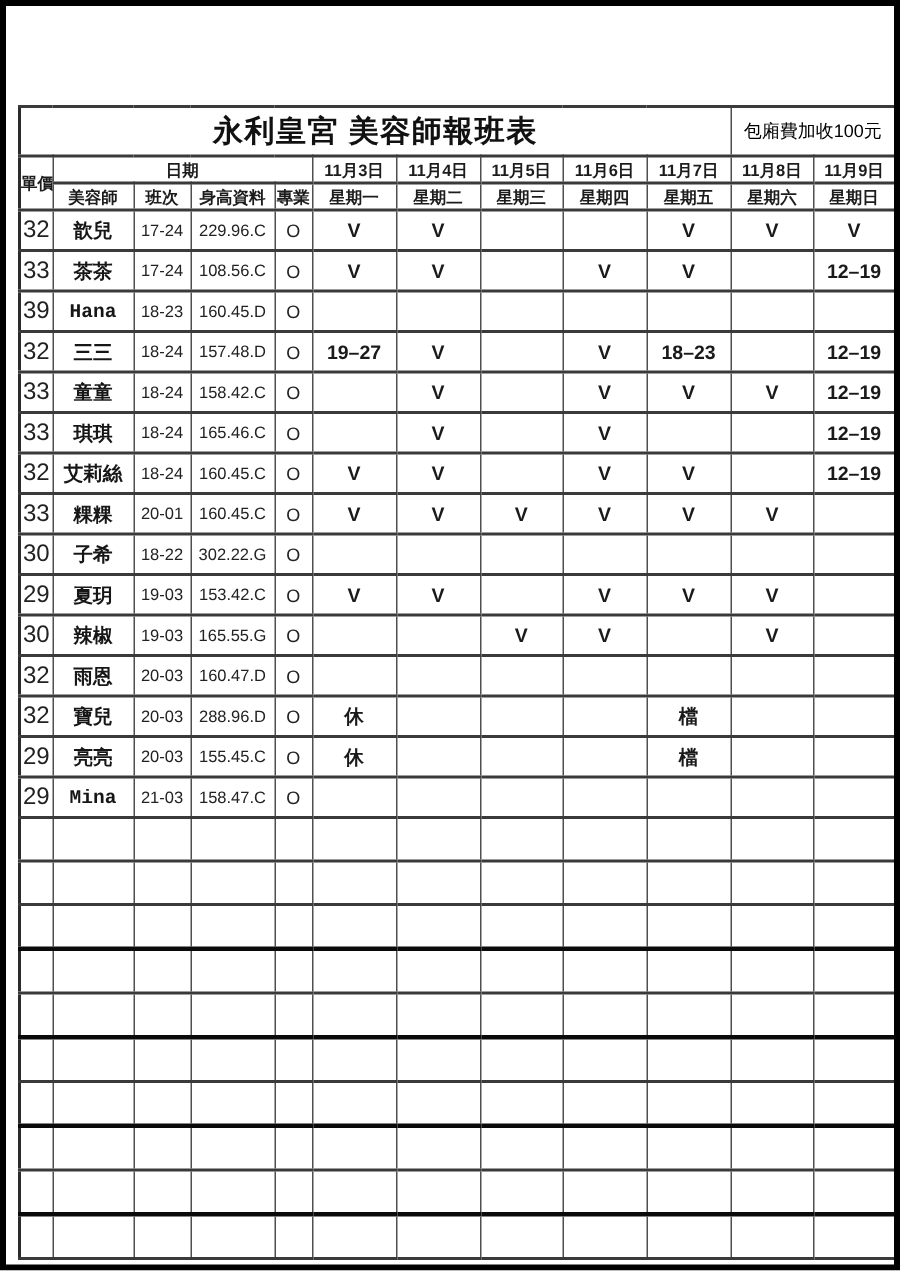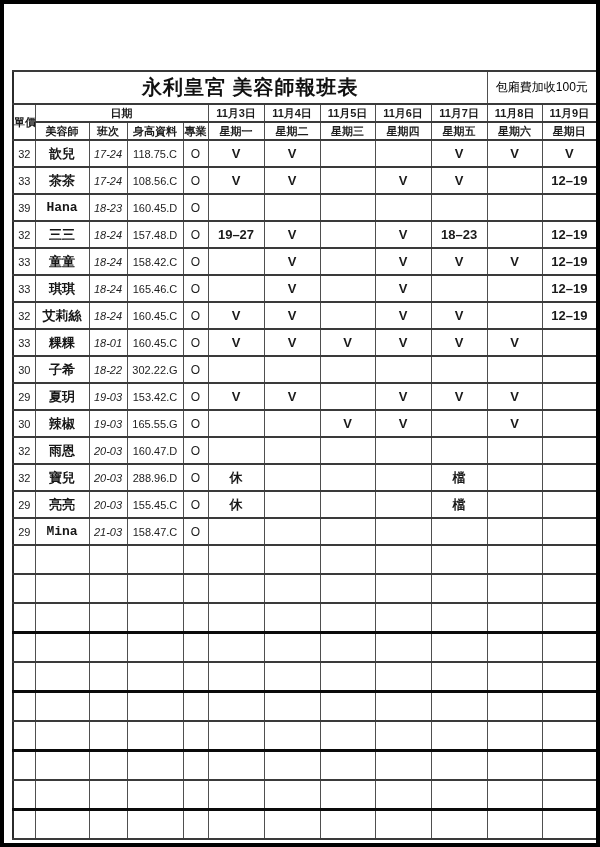--- a/index.html
+++ b/index.html
@@ -35,23 +35,23 @@
     white-space: nowrap;
   }
   tr.title-row td { height: 31px; }
   tr.hdr-row td { height: 16px; }
   tr.data-row td { height: 25px; }
   tr.empty-row td { height: 27px; }
   tr.thick-top td { border-top: 3px solid #0a0a0a; }
   .title { font-size: 20px; font-weight: bold; letter-spacing: 1px; color: #111; }
   .note  { font-size: 12px; color: #000000; }
   .hdr   { font-size: 11px; font-weight: bold; color: #1c1c1c; }
-  .price-cell   { font-size: 11px; color: #222; }
+  .price-cell   { font-size: 16px; color: #222; }
   .name-cell    { font-size: 13px; font-weight: bold; color: #161616; font-family: Liberation Mono, monospace; }
-  .shift-cell   { font-size: 11px; color: #222; font-style: italic; }
+  .shift-cell   { font-size: 11px; color: #222; }
   .profile-cell { font-size: 11px; color: #222; }
   .spec-cell    { font-size: 12px; color: #222; }
   .day-cell     { font-size: 13px; font-weight: 600; color: #1a1a1a; }
 </style>
 </head>
 <body>
 
 <div class="page">
   <table class="sched">
     <colgroup>
@@ -96,21 +96,21 @@
         <td class="hdr">星期五</td>
         <td class="hdr">星期六</td>
         <td class="hdr">星期日</td>
       </tr>
     </tbody>
     <tbody id="rows-body">
         <tr class="data-row">
           <td class="price-cell">32</td>
           <td class="name-cell">歆兒</td>
           <td class="shift-cell">17-24</td>
-          <td class="profile-cell">118.75.C</td>
+          <td class="profile-cell">229.96.C</td>
           <td class="spec-cell">O</td>
           <td class="day-cell">V</td>
           <td class="day-cell">V</td>
           <td class="day-cell"></td>
           <td class="day-cell"></td>
           <td class="day-cell">V</td>
           <td class="day-cell">V</td>
           <td class="day-cell">V</td>
         </tr>
         <tr class="data-row">
@@ -193,21 +193,21 @@
           <td class="day-cell">V</td>
           <td class="day-cell"></td>
           <td class="day-cell">V</td>
           <td class="day-cell">V</td>
           <td class="day-cell"></td>
           <td class="day-cell">12–19</td>
         </tr>
         <tr class="data-row">
           <td class="price-cell">33</td>
           <td class="name-cell">粿粿</td>
-          <td class="shift-cell">18-01</td>
+          <td class="shift-cell">20-01</td>
           <td class="profile-cell">160.45.C</td>
           <td class="spec-cell">O</td>
           <td class="day-cell">V</td>
           <td class="day-cell">V</td>
           <td class="day-cell">V</td>
           <td class="day-cell">V</td>
           <td class="day-cell">V</td>
           <td class="day-cell">V</td>
           <td class="day-cell"></td>
         </tr>

